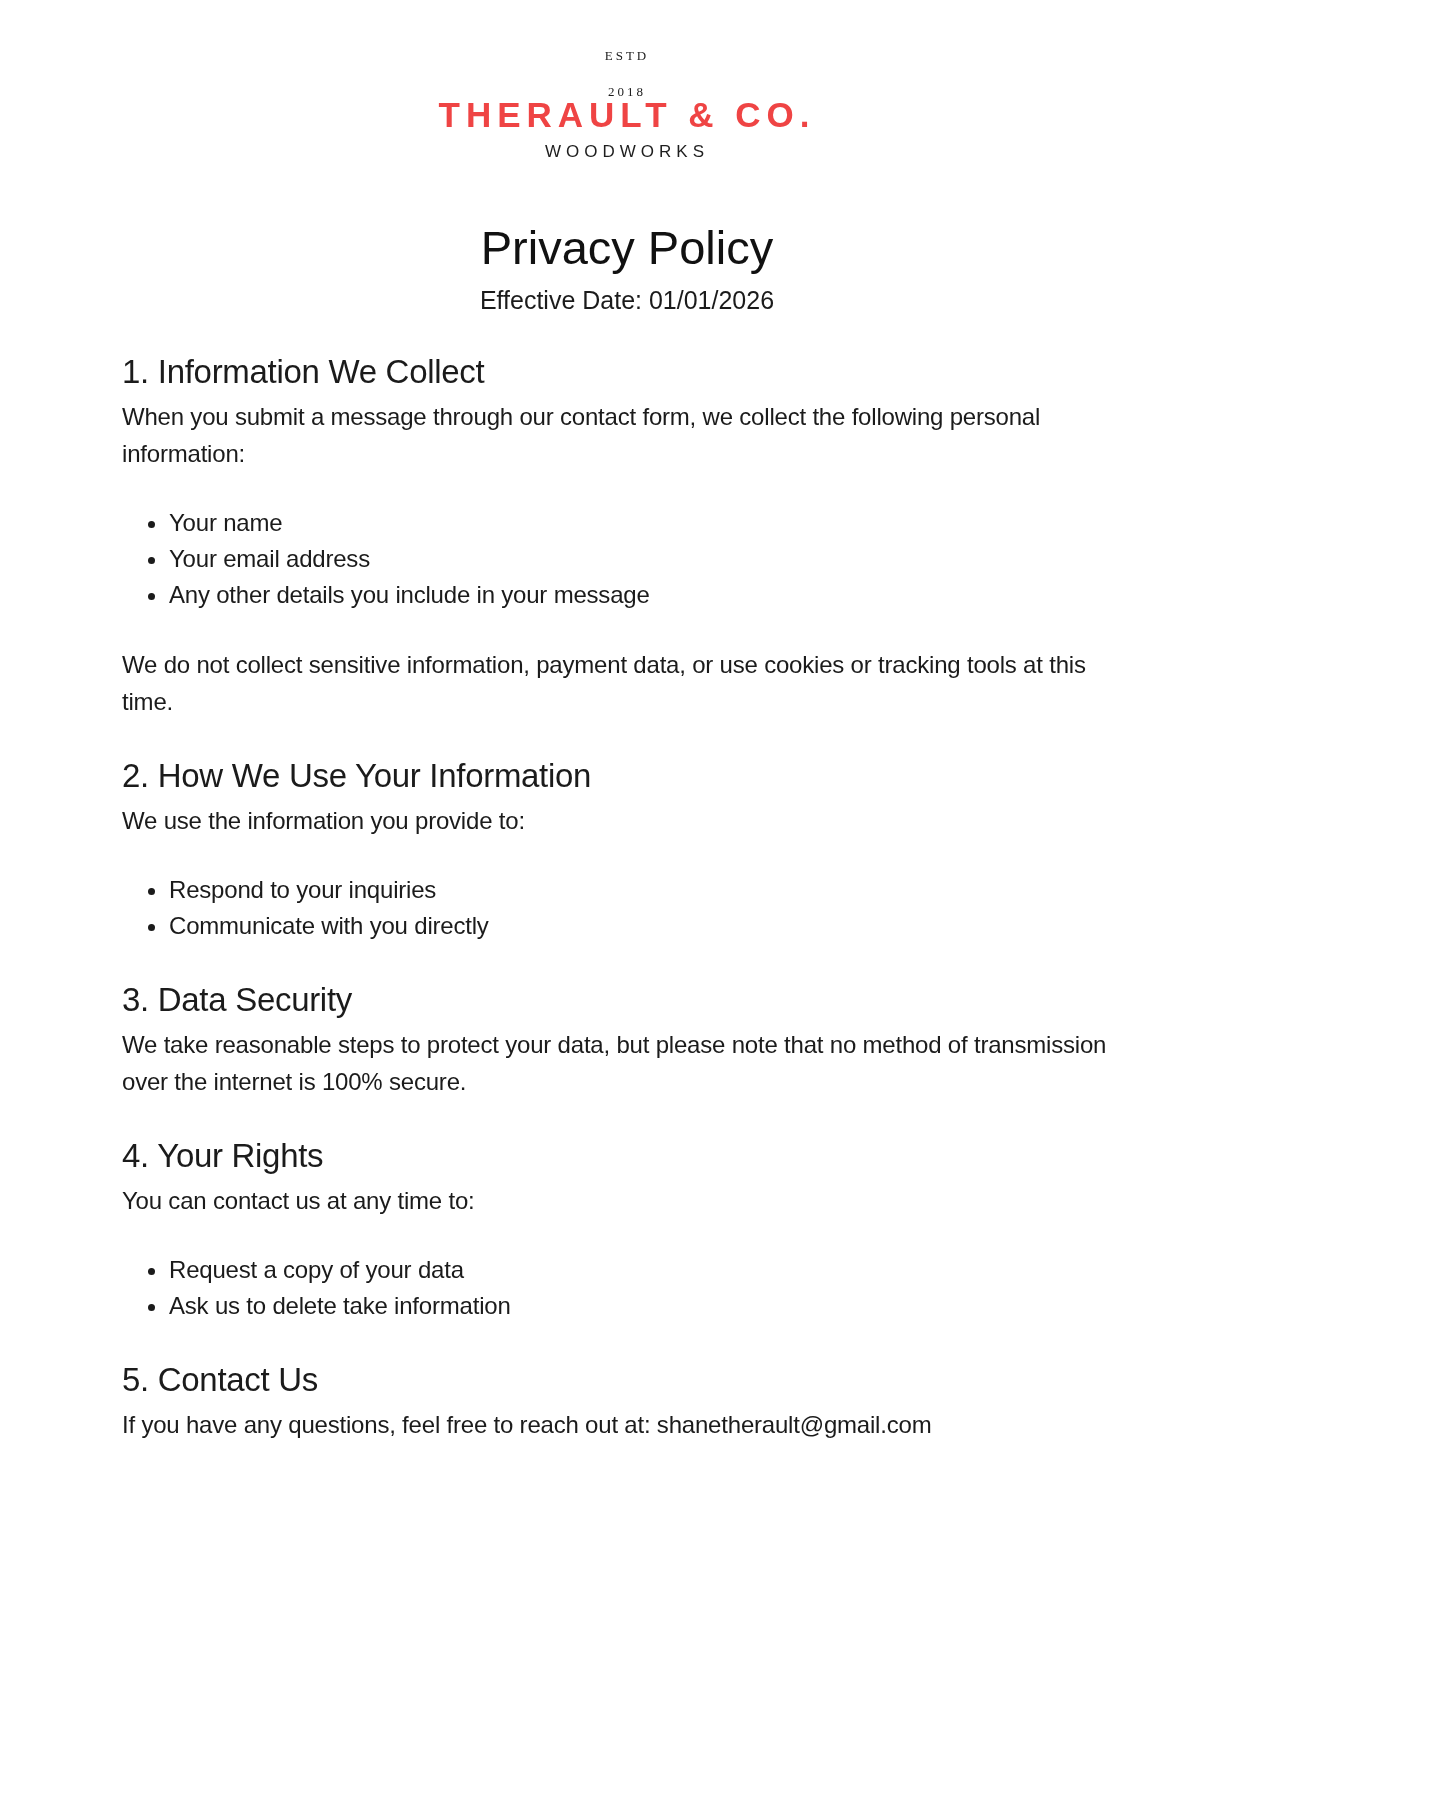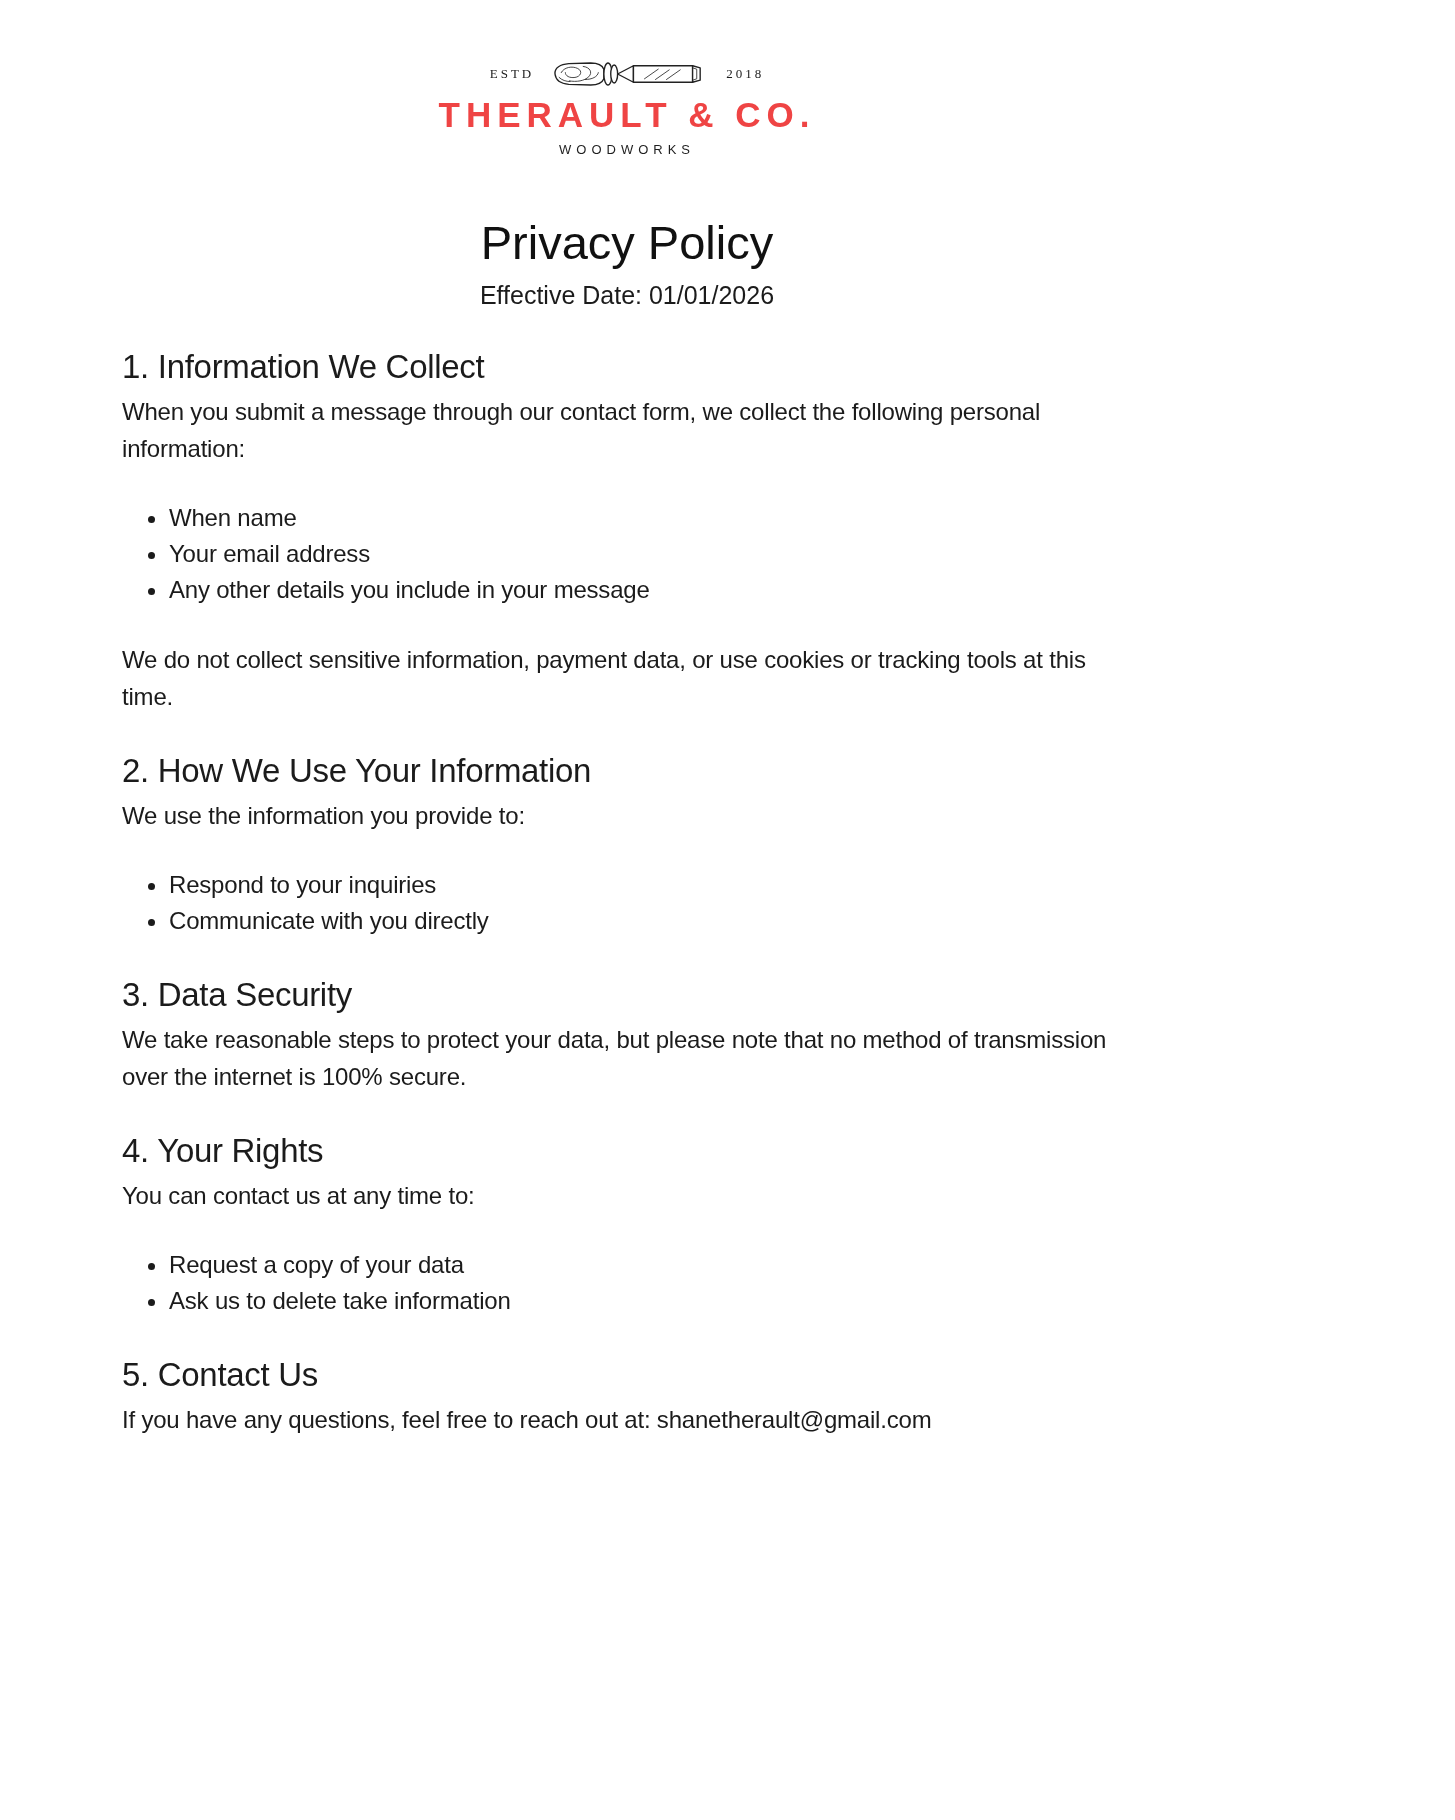--- a/index.html
+++ b/index.html
@@ -18,38 +18,39 @@
     overflow: hidden;
   }
   
   .brand { text-align: center; }
   .brand-row {
     display: flex;
     justify-content: center;
     align-items: center;
     gap: 10px;
     height: 36px;
+    flex-direction: column;
   }
   .estd {
     font-family: "Liberation Serif", serif;
     font-size: 13px;
     letter-spacing: 3px;
     color: #1b1b1b;
     white-space: nowrap;
   }
   .chisel { width: 172px; height: 36px; display: block; }
   .brand-name {
     font-size: 35px;
     font-weight: 700;
     letter-spacing: 6px;
     margin-top: 3px;
     color: #ef4444;
   }
   .brand-sub {
-    font-size: 13px;
+    font-size: 17px;
     font-weight: 400;
     letter-spacing: 5px;
     margin-top: 7px;
     color: #1e1e1e;
   }
   
   h1.doc-title {
     text-align: center;
     font-size: 47px;
     line-height: 56px;
@@ -132,21 +133,21 @@
     <div class="brand-sub">WOODWORKS</div>
   </header>
 
   <h1 class="doc-title">Privacy Policy</h1>
   <div class="eff-date">Effective Date: 01/01/2026</div>
 
   <section class="sec">
     <h2>1. Information We Collect</h2>
     <p>When you submit a message through our contact form, we collect the following personal information:</p>
     <ul>
-      <li>When name</li>
+      <li>Your name</li>
       <li>Your email address</li>
       <li>Any other details you include in your message</li>
     </ul>
     <p>We do not collect sensitive information, payment data, or use cookies or tracking tools at this time.</p>
   </section>
 
   <section class="sec">
     <h2>2. How We Use Your Information</h2>
     <p>We use the information you provide to:</p>
     <ul>

